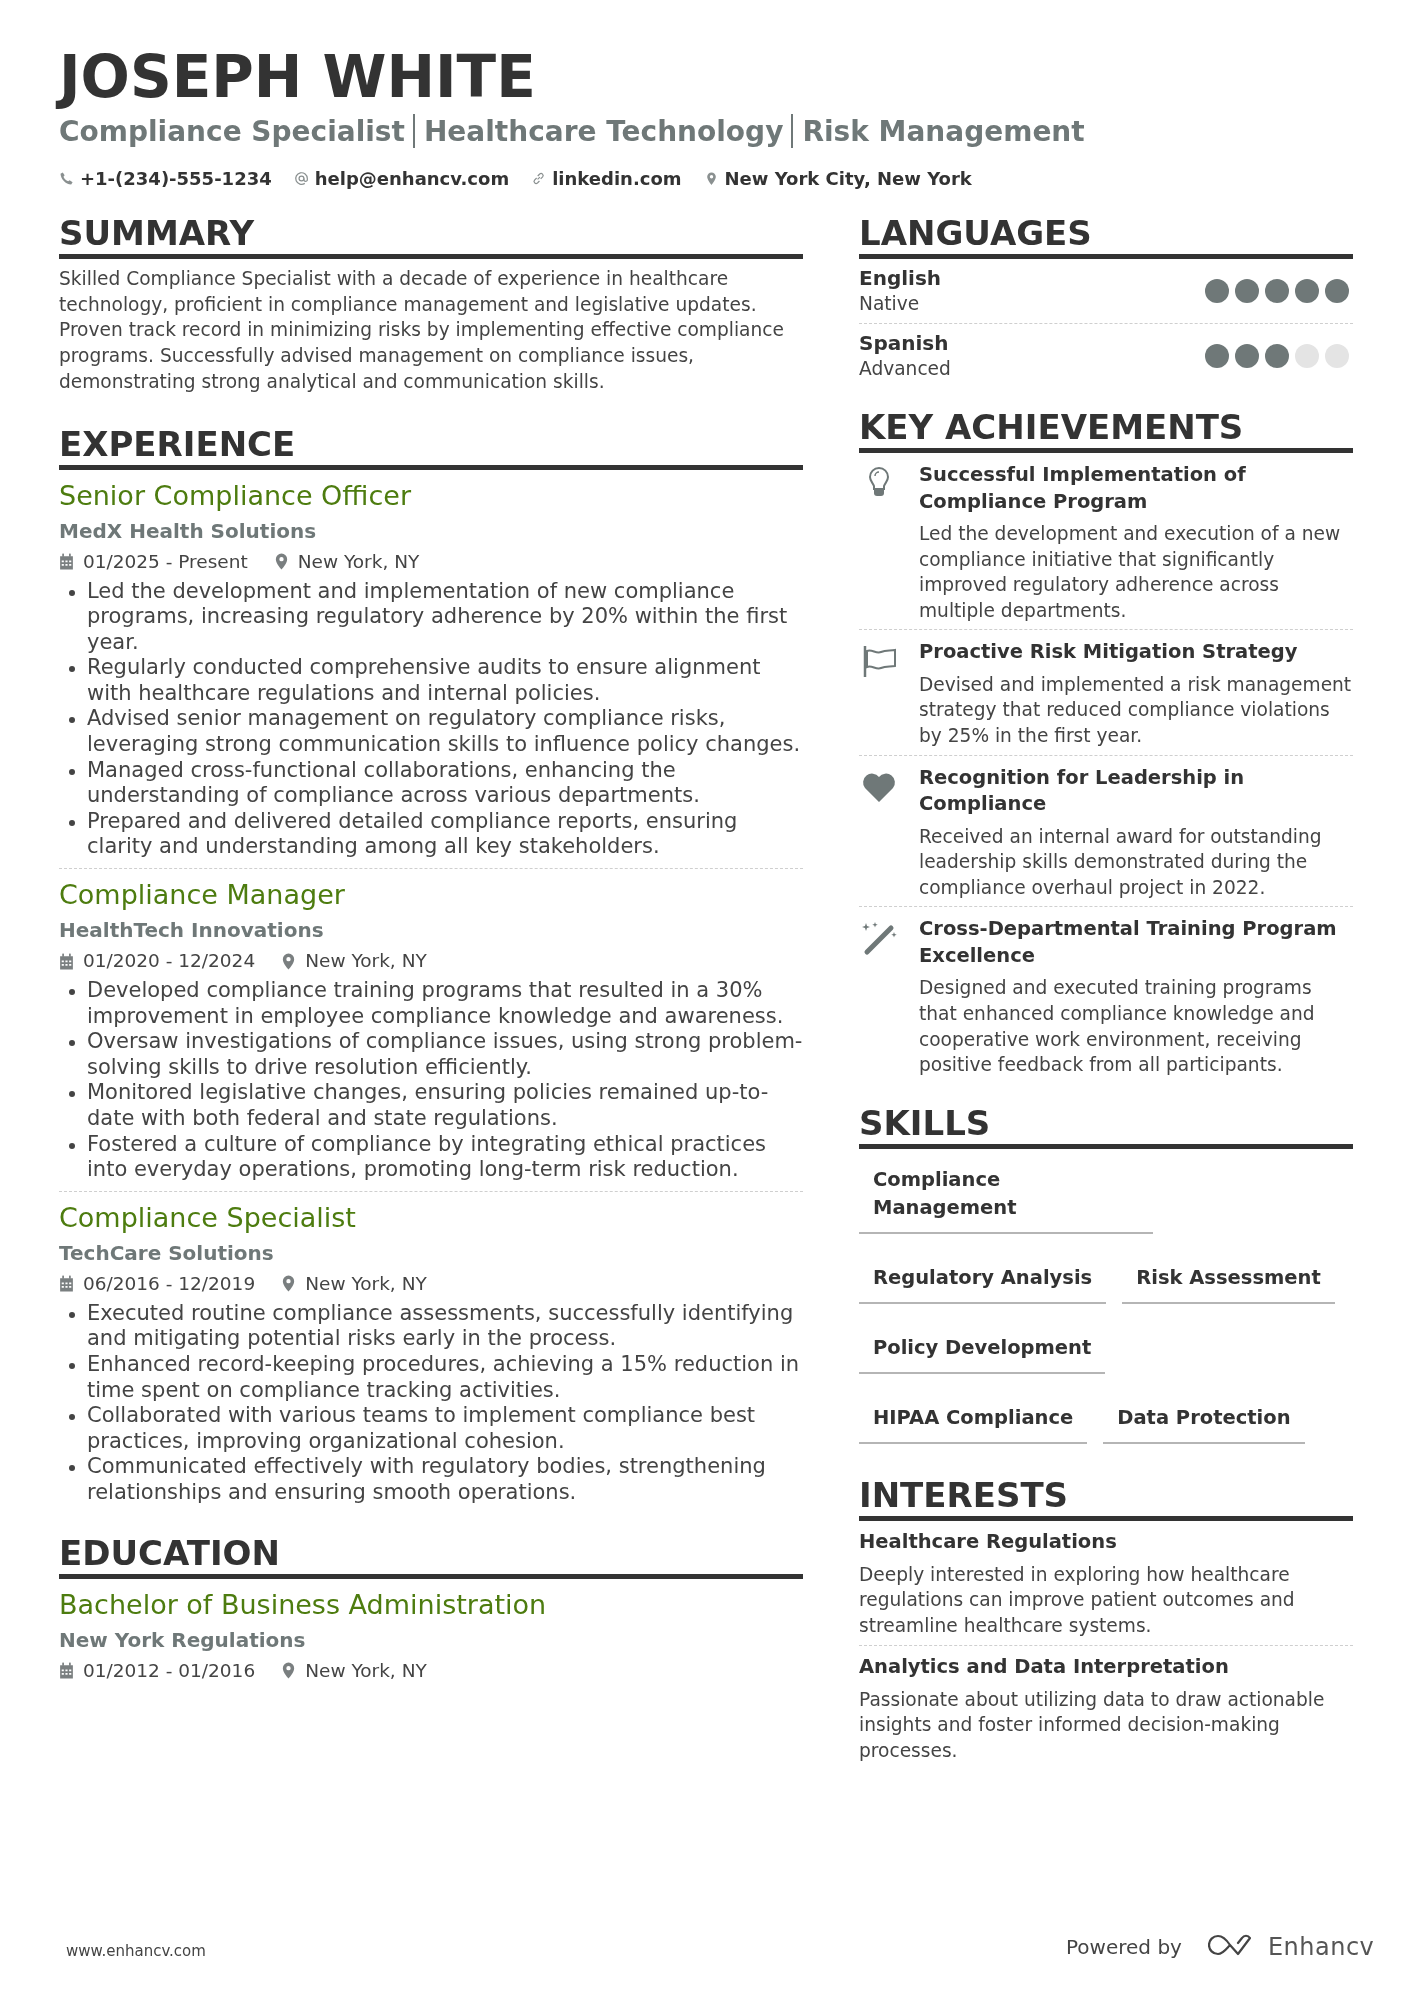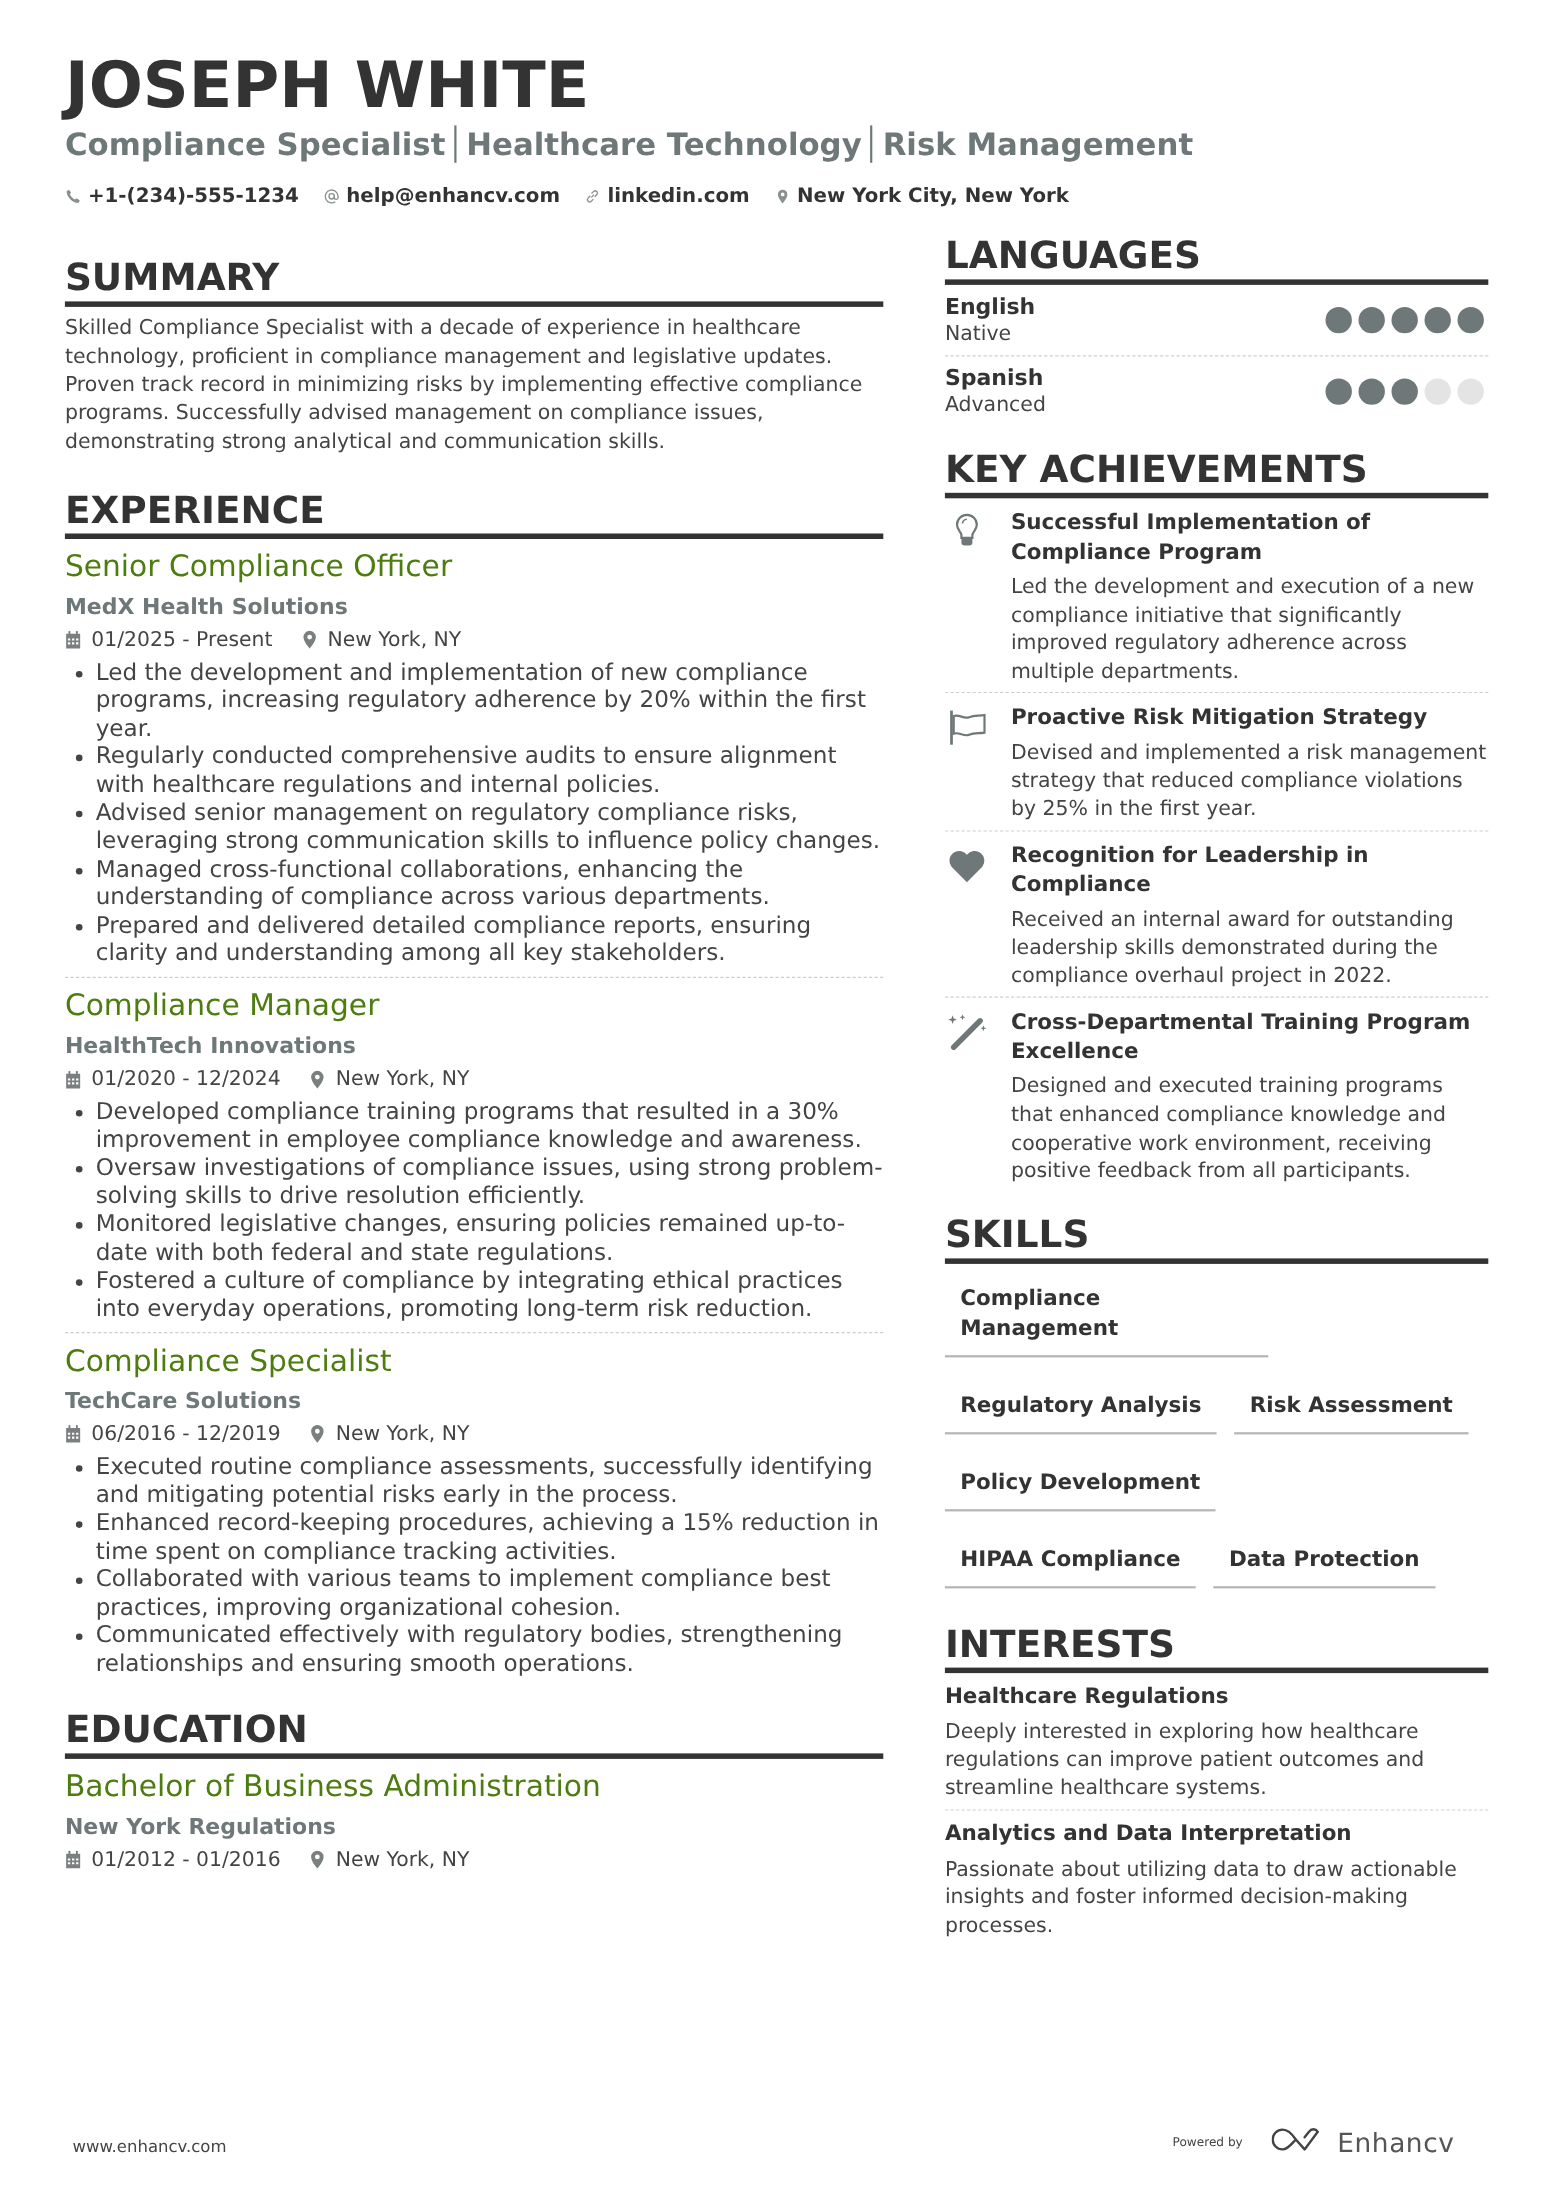--- a/index.html
+++ b/index.html
@@ -11,21 +11,21 @@
   
   .name { font-family: "DejaVu Sans", sans-serif; font-weight: bold; font-size: 58px; line-height: 74px; color: #333333; letter-spacing: 0px; }
   .subtitle { font-family: "DejaVu Sans", sans-serif; font-weight: bold; font-size: 28px; line-height: 40px; color: #6f7878; margin-top: -2px; white-space: nowrap; }
   .subtitle .sep { display: inline-block; width: 2px; height: 34px; background: #6f7878; vertical-align: -7px; margin: 0 9px 0 8px; }
   .contacts { display: flex; align-items: center; margin-top: 13px; font-family: "DejaVu Sans", sans-serif; font-weight: bold; font-size: 18px; color: #333333; height: 26px; }
   .contact { display: flex; align-items: center; margin-right: 22px; }
   .contact svg { width: 15px; height: 15px; margin-right: 6px; fill: none; stroke: #8a9090; }
 
   
   .cols { position: absolute; top: 172px; left: 0; width: 1294px; }
-  .col-left { position: absolute; left: 0; top: 0; width: 744px; margin-top: 20px; }
+  .col-left { position: absolute; left: 0; top: 0; width: 744px; }
   .col-right { position: absolute; left: 800px; top: 0; width: 494px; }
 
   .sec-title { font-family: "DejaVu Sans", sans-serif; font-weight: bold; font-size: 34px; line-height: 42px; color: #333333; border-bottom: 5px solid #333333; padding-bottom: 0px; }
 
   .summary-text { font-size: 19.5px; line-height: 25.7px; color: #444444; margin-top: 7px; font-family: "DejaVu Sans", sans-serif; font-size: 18.6px; }
 
   .job { padding-bottom: 8px; border-bottom: 1.5px dashed #cfcfcf; }
   .job.last { border-bottom: none; }
   .job-title { font-family: "DejaVu Sans", sans-serif; font-size: 27px; line-height: 40px; color: #4d7c0f; margin-top: 6px; }
   .job-company { font-family: "DejaVu Sans", sans-serif; font-weight: bold; font-size: 20px; line-height: 30px; color: #6f7878; }
@@ -60,21 +60,21 @@
 
   
   .interest { padding: 8px 0 6px 0; border-bottom: 1.5px dashed #cfcfcf; }
   .interest.last { border-bottom: none; }
   .interest-title { font-family: "DejaVu Sans", sans-serif; font-weight: bold; font-size: 19.5px; line-height: 26px; color: #333333; }
   .interest-desc { font-family: "DejaVu Sans", sans-serif; font-size: 18.6px; line-height: 25.6px; color: #444444; margin-top: 7px; }
 
   
   .footer-left { position: absolute; left: 66px; top: 1942px; font-family: "DejaVu Sans", sans-serif; font-size: 15px; color: #444444; }
   .footer-right { position: absolute; left: 1066px; top: 1932px; display: flex; align-items: center; }
-  .powered { font-family: "DejaVu Sans", sans-serif; font-size: 11px; color: #444444; margin-right: 26px; }
+  .powered { font-family: "DejaVu Sans", sans-serif; font-size: 20px; color: #444444; margin-right: 26px; }
   .brand-logo svg { width: 48px; height: 26px; }
   .brand-name { font-family: "DejaVu Sans", sans-serif; font-size: 24px; color: #555555; margin-left: 12px; letter-spacing: 0.5px; }
 </style>
 </head>
 <body>
 
 <div class="page">
 
   <div>
     <div class="name">JOSEPH WHITE</div>

